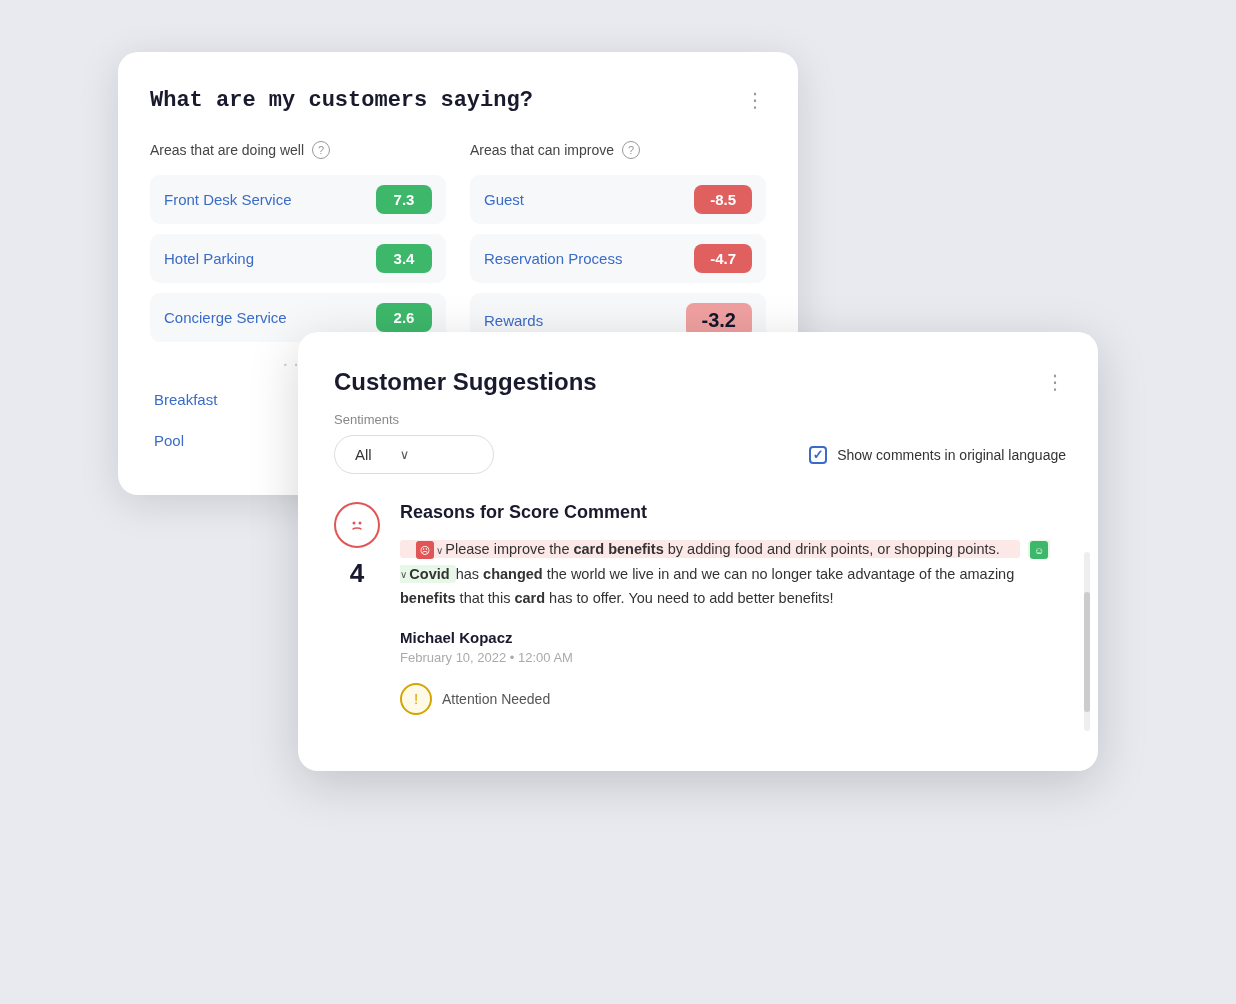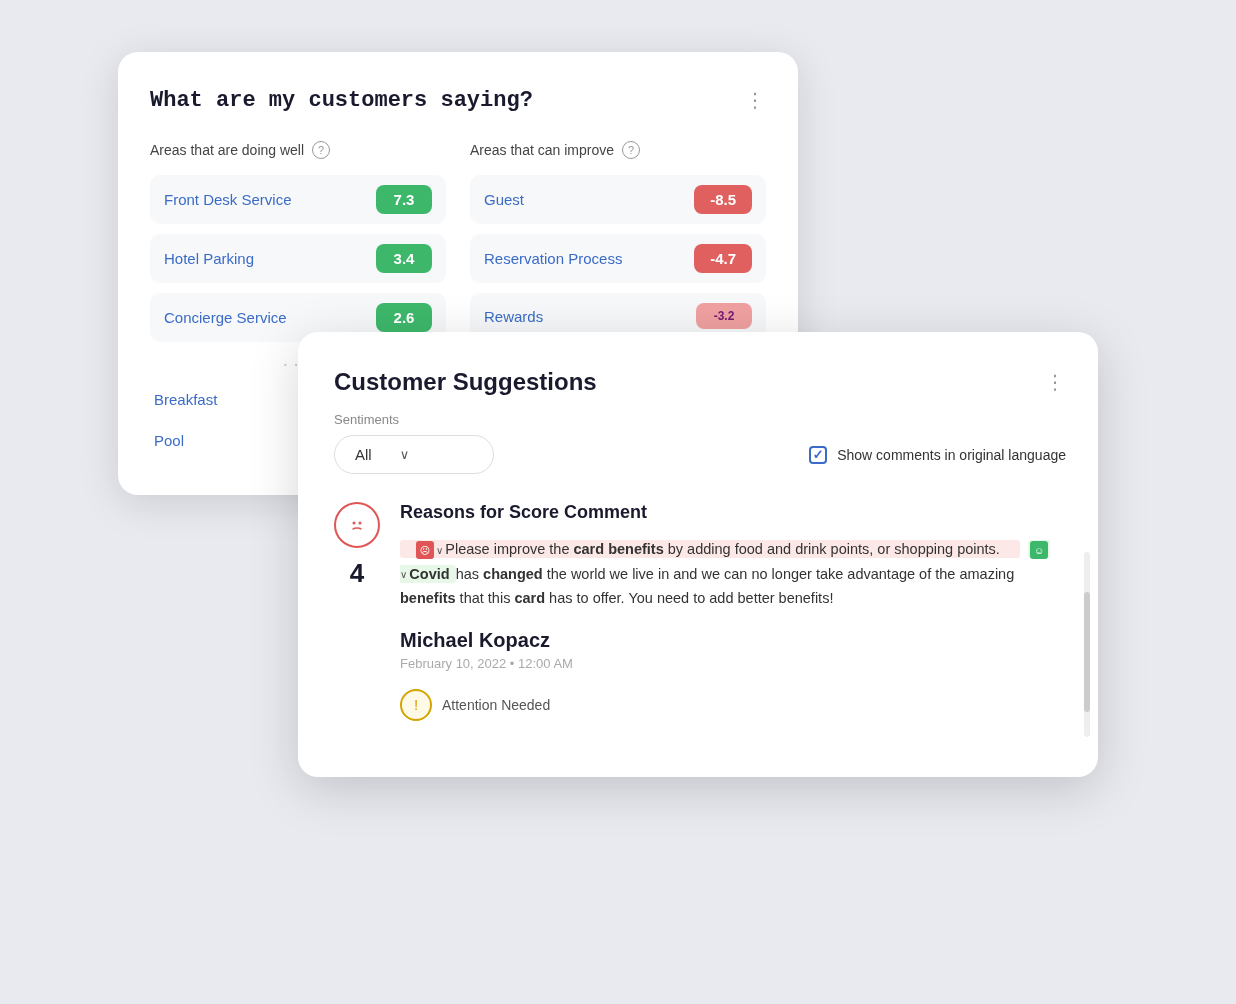--- a/index.html
+++ b/index.html
@@ -118,22 +118,22 @@
       font-size: 15px;
       font-weight: 600;
       border-radius: 8px;
       padding: 6px 16px;
       min-width: 56px;
       text-align: center;
     }
 
     .score-badge-light-red {
       background: #f0a0a0;
-      color: #701a75;
-      font-size: 12px;
+      color: #0f172a;
+      font-size: 20px;
       font-weight: 600;
       border-radius: 8px;
       padding: 6px 16px;
       min-width: 56px;
       text-align: center;
     }
 
     .area-row-plain {
       background: none;
       padding: 10px 4px;
@@ -319,21 +319,21 @@
     }
 
     .chevron-small {
       font-size: 10px;
       color: #555;
       vertical-align: middle;
       margin-right: 2px;
     }
 
     .author-name {
-      font-size: 20px;
+      font-size: 15px;
       font-weight: 700;
       color: #1a1a2e;
       margin-bottom: 4px;
     }
 
     .author-date {
       font-size: 13px;
       color: #aaa;
       margin-bottom: 18px;
     }

